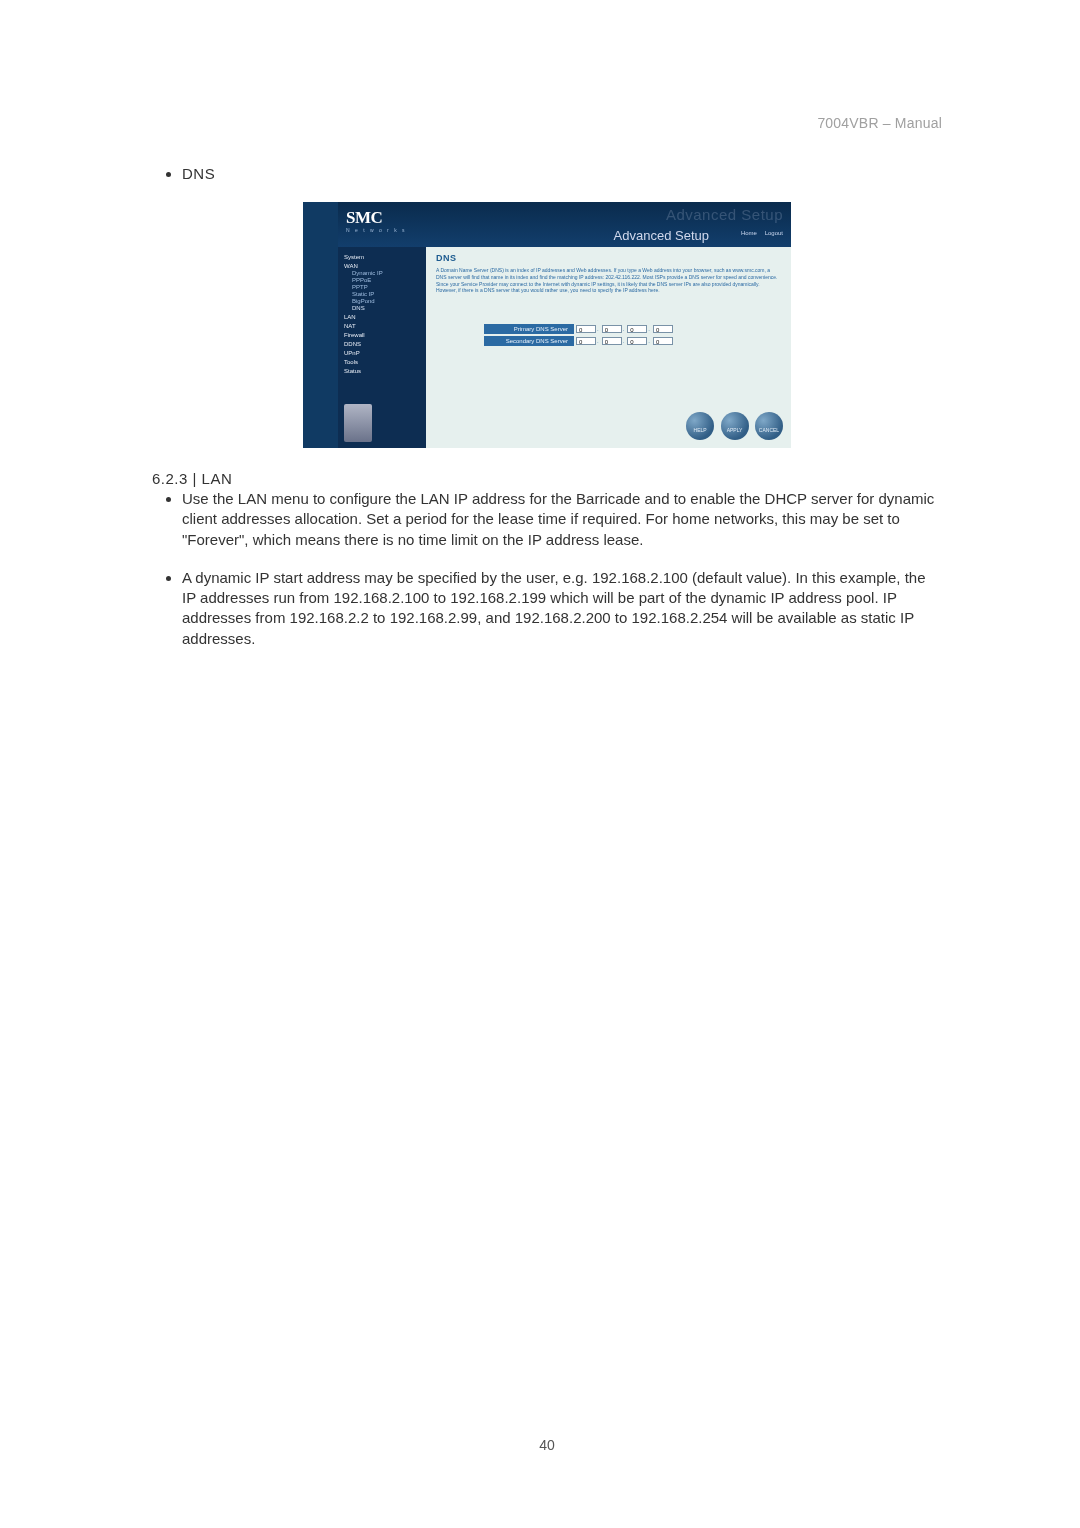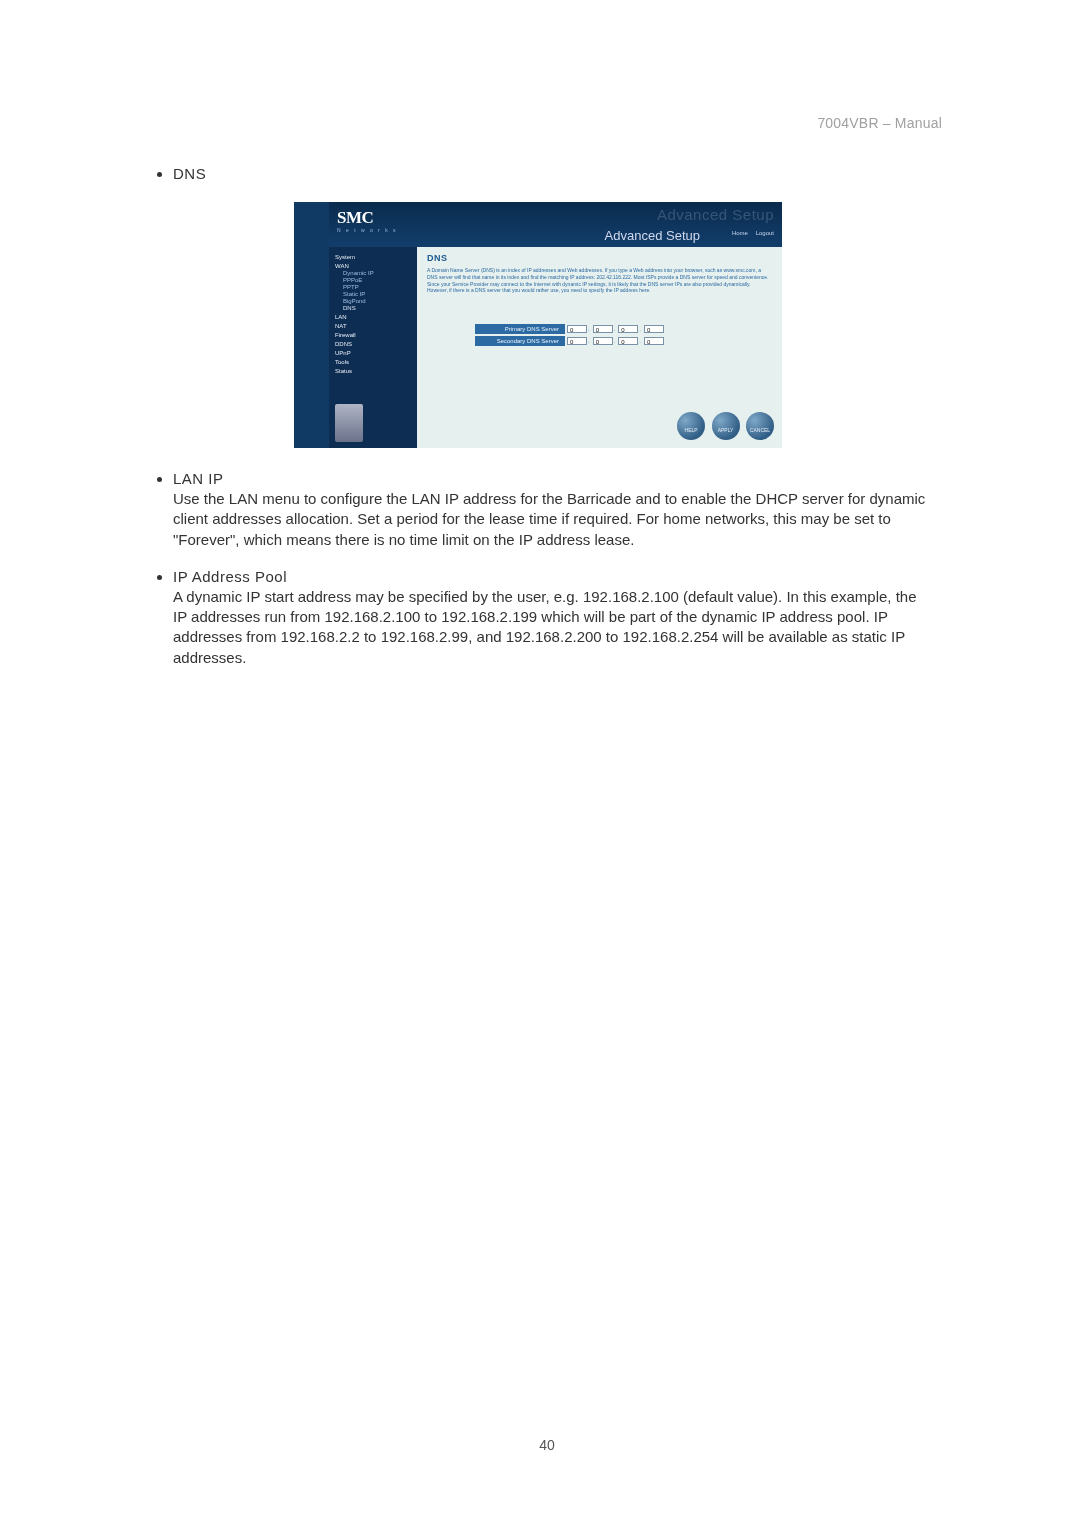--- a/index.html
+++ b/index.html
@@ -20,21 +20,21 @@
   .doc-header {
     position: absolute;
     top: 115px;
     right: 145px;
     font-size: 14px;
     color: #a0a0a0;
     letter-spacing: 0.2px;
   }
   .content {
     position: absolute;
-    left: 136px;
+    left: 145px;
     top: 165px;
     width: 790px;
   }
   ul.bullets {
     margin: 0 0 20px 0;
     padding-left: 30px;
   }
   ul.bullets > li {
     margin-bottom: 18px;
   }
@@ -306,27 +306,26 @@
 
           <div class="ss-buttons">
             <div class="ss-btn">HELP</div>
             <div class="ss-btn">APPLY</div>
             <div class="ss-btn">CANCEL</div>
           </div>
         </div>
       </div>
     </div>
 
+    <div class="section-heading">6.2.3 | LAN</div>
 
     <ul class="bullets">
       <li>
-        <div class="b-title">LAN IP</div>
         <div class="b-text">Use the LAN menu to configure the LAN IP address for the Barricade and to enable the DHCP server for dynamic client addresses allocation. Set a period for the lease time if required. For home networks, this may be set to "Forever", which means there is no time limit on the IP address lease.</div>
       </li>
       <li>
-        <div class="b-title">IP Address Pool</div>
         <div class="b-text">A dynamic IP start address may be specified by the user, e.g. 192.168.2.100 (default value). In this example, the IP addresses run from 192.168.2.100 to 192.168.2.199 which will be part of the dynamic IP address pool. IP addresses from 192.168.2.2 to 192.168.2.99, and 192.168.2.200 to 192.168.2.254 will be available as static IP addresses.</div>
       </li>
     </ul>
   </div>
 
   <div class="page-number">40</div>
 </div>
 
 </body></html>

